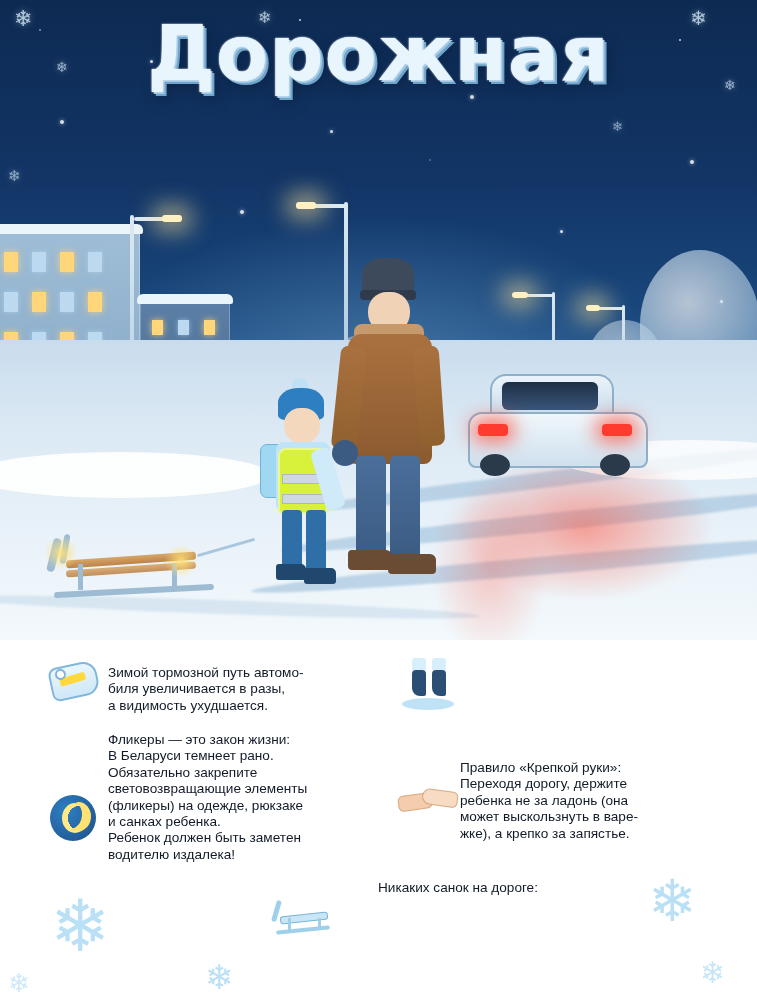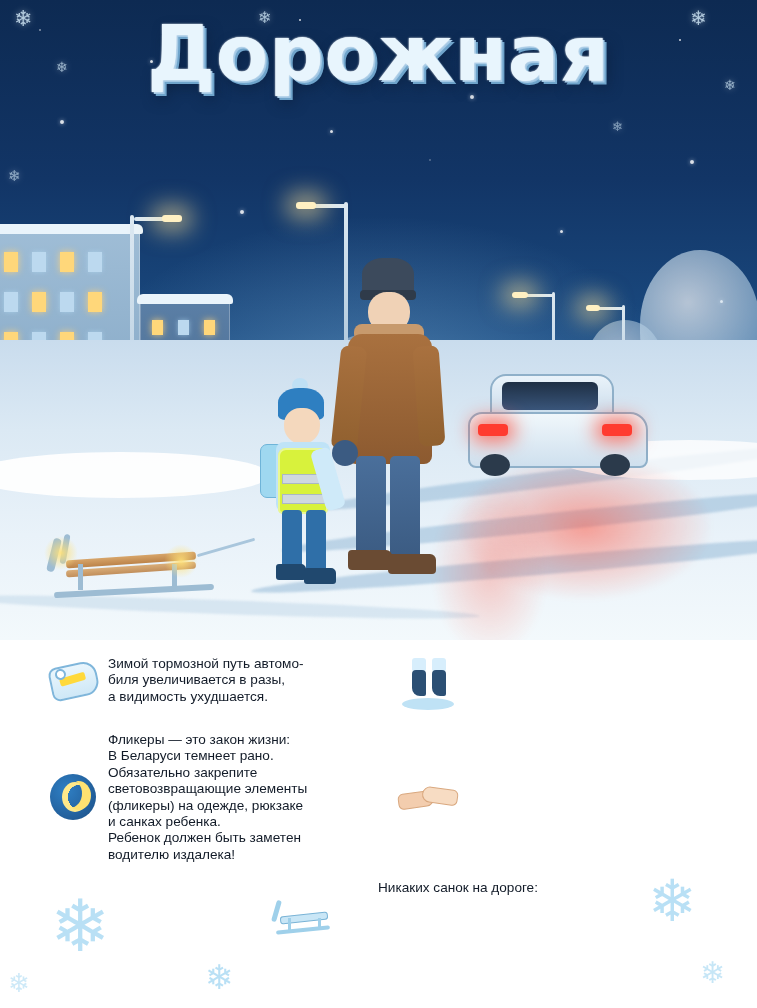--- a/index.html
+++ b/index.html
@@ -228,21 +228,21 @@
   .tips {
     position: absolute;
     left: 0; top: 640px;
     width: 757px;
     height: 368px;
     background: #ffffff;
   }
   .tip {
     position: absolute;
     display: flex;
-    align-items: flex-start;
+    align-items: flex-end;
   }
   .tip-icon {
     flex: 0 0 auto;
     width: 64px;
     height: 58px;
     position: relative;
   }
   .tip-text {
     font-family: "Liberation Sans", sans-serif;
     font-size: 13.6px;
@@ -546,16 +546,23 @@
       </div>
     </div>
 
     <div class="tip" style="left:396px; top:120px; width:330px;">
       <div class="tip-icon" style="height:80px;">
         <div class="ico-hand" style="top:22px;">
           <div class="hand-a"></div>
           <div class="hand-b"></div>
         </div>
       </div>
+      <div class="tip-text">
+        <b>Правило «Крепкой руки»:</b><br>
+        <span style="white-space: pre-line;">Переходя дорогу, держите
+ребенка не за ладонь (она
+может выскользнуть в варе-
+жке), а крепко за запястье.</span>
+      </div>
     </div>
 
   </div>
 </div>
 
 </body></html>

